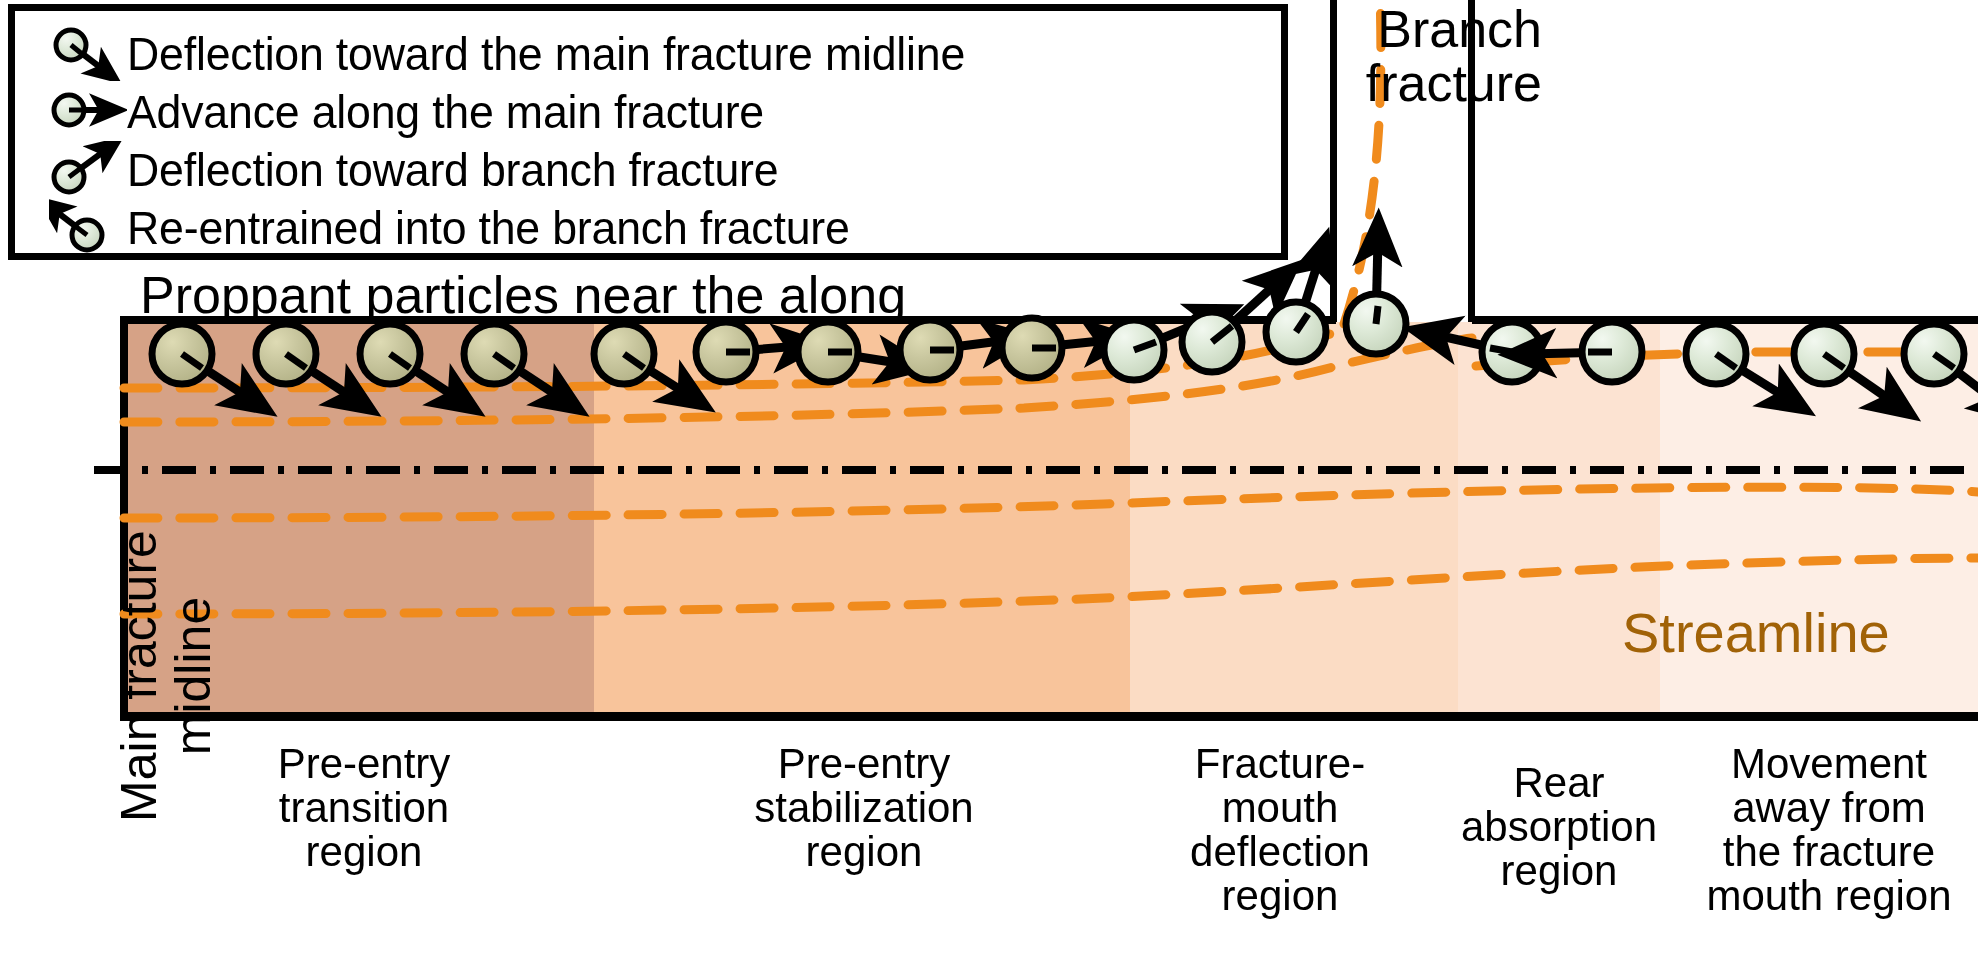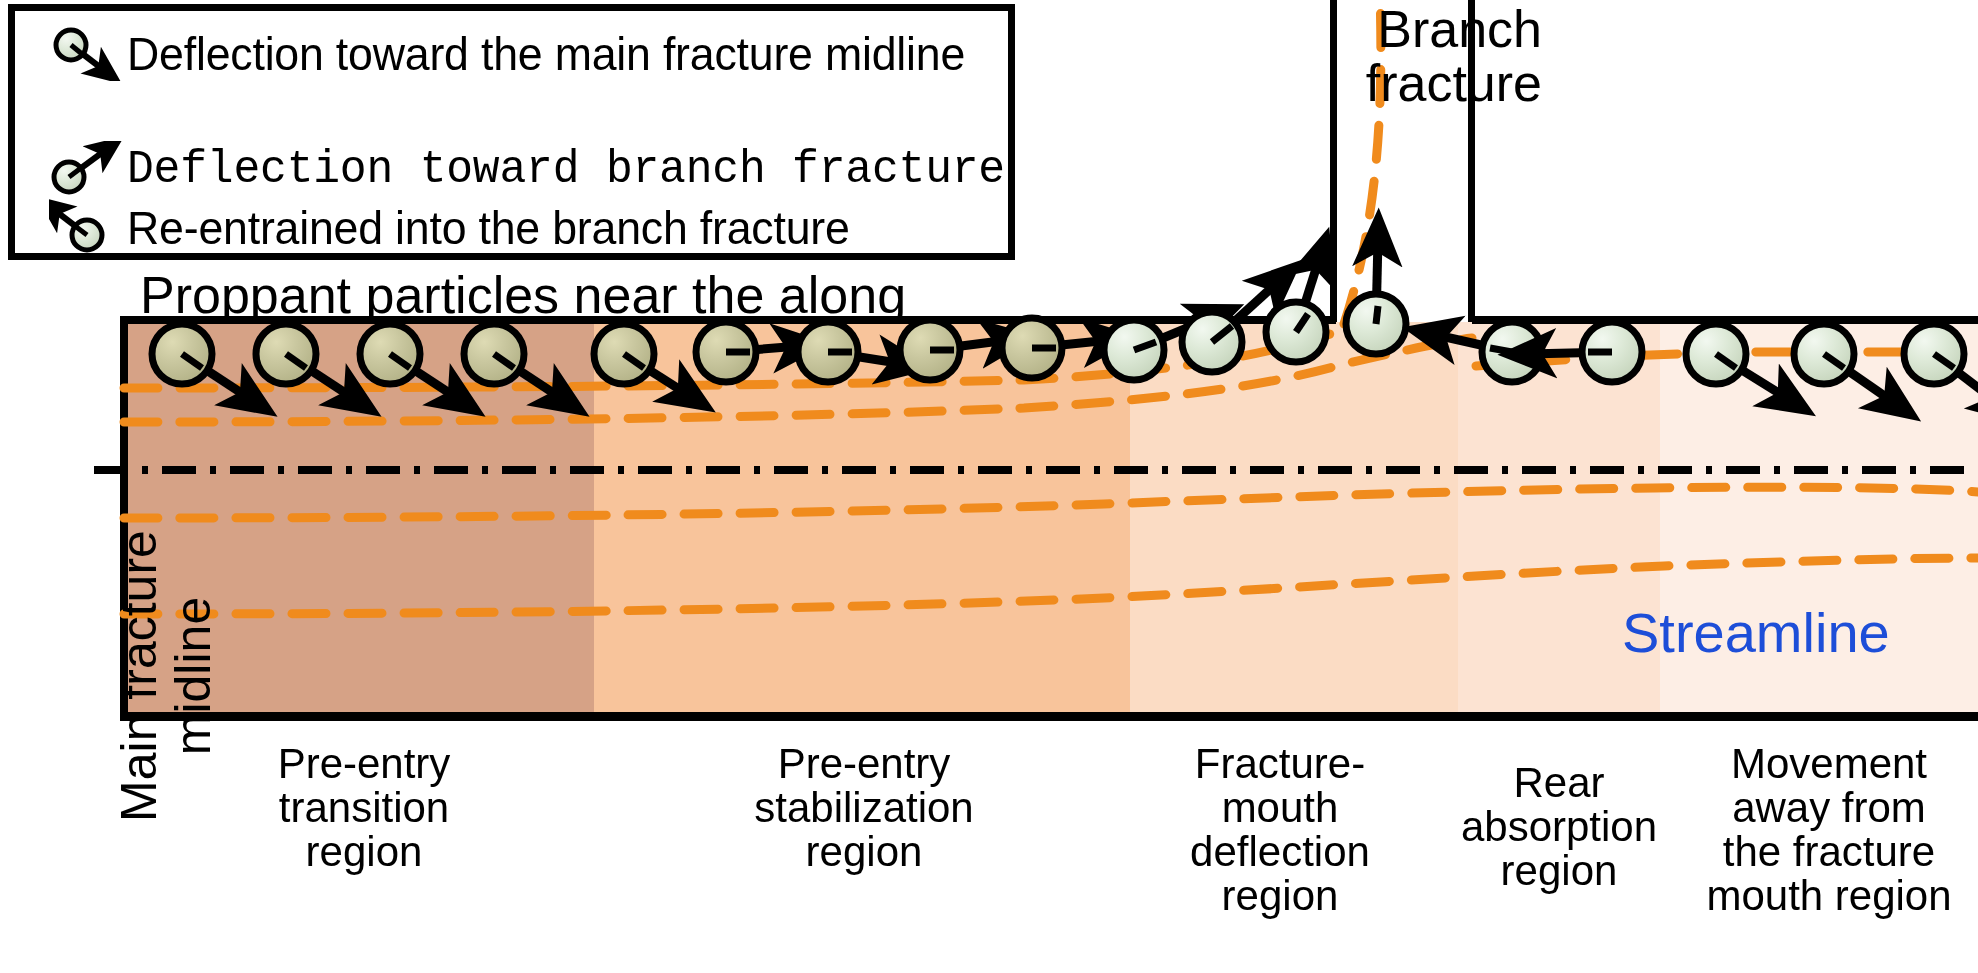--- a/index.html
+++ b/index.html
@@ -7,21 +7,21 @@
     position:relative;
     width:1978px;height:973px;
     background:#ffffff;
     font-family:"Liberation Sans","DejaVu Sans",sans-serif;
     overflow:hidden;
   }
   .abs{position:absolute;}
 
   
   #legend{
-    left:8px;top:4px;width:1007px;height:256px;
+    left:8px;top:4px;width:1280px;height:256px;
     background:#ffffff;
     border:7px solid #000000;
     box-sizing:border-box;
     z-index:40;
   }
   .legend-row{
     position:absolute;
     left:34px;
     height:56px;
     display:flex;align-items:center;
@@ -74,21 +74,21 @@
     color:#000000;
   }
 
   #branch-label{
     position:absolute;left:1222px;top:2px;width:320px;
     font-size:52px;line-height:54px;color:#000;text-align:right;
     z-index:30;
   }
   #streamline-label{
     position:absolute;left:1622px;top:604px;
-    font-size:56px;line-height:58px;color:#1d4ed8;
+    font-size:56px;line-height:58px;color:#a16207;
     z-index:30;
   }
   #proppant-label{
     position:absolute;left:140px;top:268px;
     font-size:52px;line-height:54px;color:#000;white-space:nowrap;
     z-index:30;
   }
 </style>
 </head>
 <body>
@@ -318,22 +318,42 @@
           <marker id="ah2" markerWidth="7" markerHeight="7" refX="3" refY="3" orient="auto">
             <path d="M0,0.2 L6.6,3 L0,5.8 L1.6,3 Z" fill="#000"></path>
           </marker>
           <circle cx="22" cy="20" r="15" fill="url(#lg1)" stroke="#000" stroke-width="5"></circle>
           <line x1="22" y1="20" x2="33" y2="29" stroke="#000" stroke-width="5"></line>
         </svg>
       </div>
       <div class="legend-label">Deflection toward the main fracture midline</div>
     </div>
 
-
-    <div class="legend-row" style="top:130px;font-family:Liberation Mono, monospace;">
+    <div class="legend-row" style="top:72px;">
+      <div class="legend-icon">
+        <svg width="78" height="56" viewBox="0 0 78 56">
+          <defs>
+            <radialGradient id="lg2" cx="34%" cy="28%" r="78%">
+              <stop offset="0%" stop-color="#f3f8f1"></stop>
+                <stop offset="45%" stop-color="#dfeada"></stop>
+                <stop offset="100%" stop-color="#c7d5be"></stop>
+            </radialGradient>
+            <marker id="ah3" markerWidth="7" markerHeight="7" refX="3" refY="3" orient="auto">
+              <path d="M0,0.2 L6.6,3 L0,5.8 L1.6,3 Z" fill="#000"></path>
+            </marker>
+          </defs>
+          <line x1="20" y1="27" x2="58" y2="27" stroke="#000" stroke-width="6" marker-end="url(#ah3)"></line>
+          <circle cx="20" cy="27" r="15" fill="url(#lg2)" stroke="#000" stroke-width="5"></circle>
+          <line x1="20" y1="27" x2="34" y2="27" stroke="#000" stroke-width="5"></line>
+        </svg>
+      </div>
+      <div class="legend-label">Advance along the main fracture</div>
+    </div>
+
+    <div class="legend-row" style="top:130px;">
       <div class="legend-icon">
         <svg width="78" height="56" viewBox="0 0 78 56">
           <defs>
             <radialGradient id="lg3" cx="34%" cy="28%" r="78%">
               <stop offset="0%" stop-color="#f3f8f1"></stop>
                 <stop offset="45%" stop-color="#dfeada"></stop>
                 <stop offset="100%" stop-color="#c7d5be"></stop>
             </radialGradient>
             <marker id="ah4" markerWidth="7" markerHeight="7" refX="3" refY="3" orient="auto">
               <path d="M0,0.2 L6.6,3 L0,5.8 L1.6,3 Z" fill="#000"></path>

